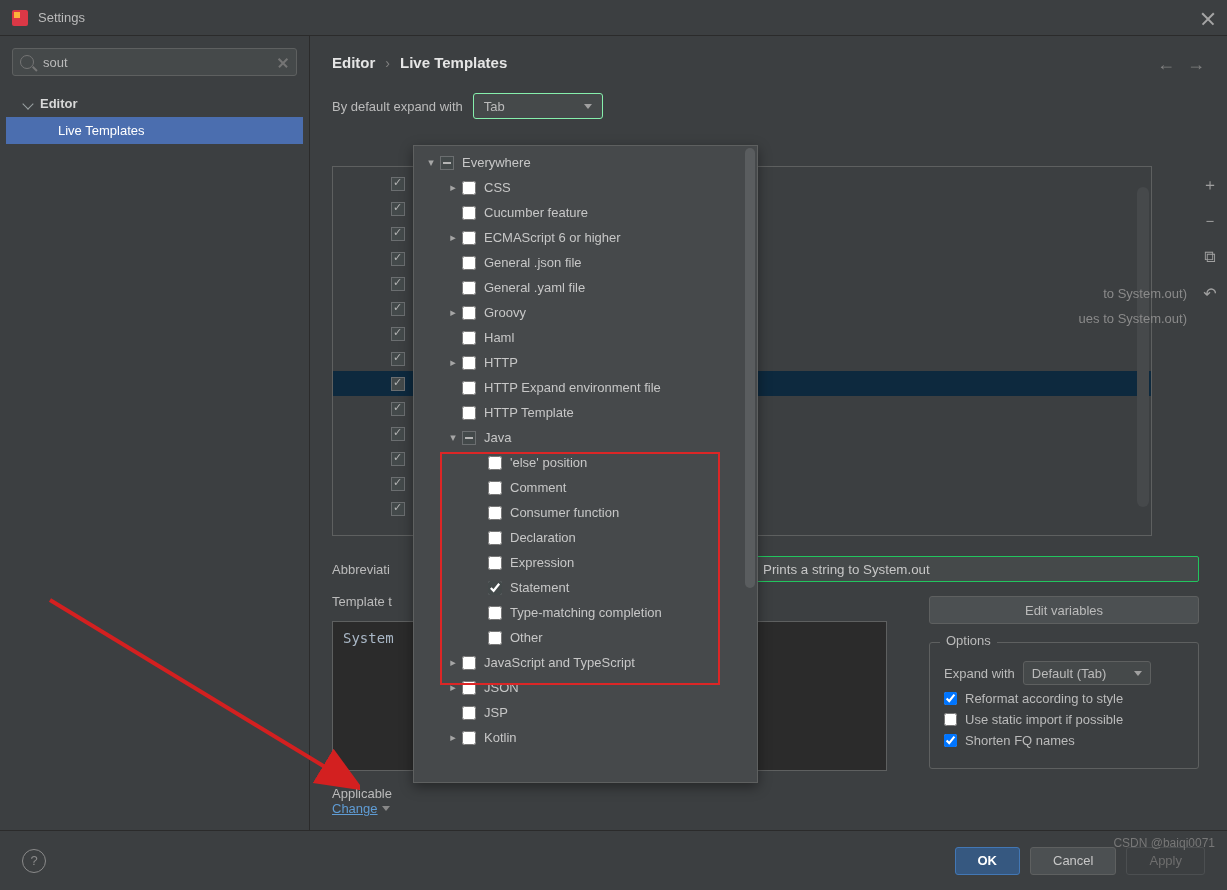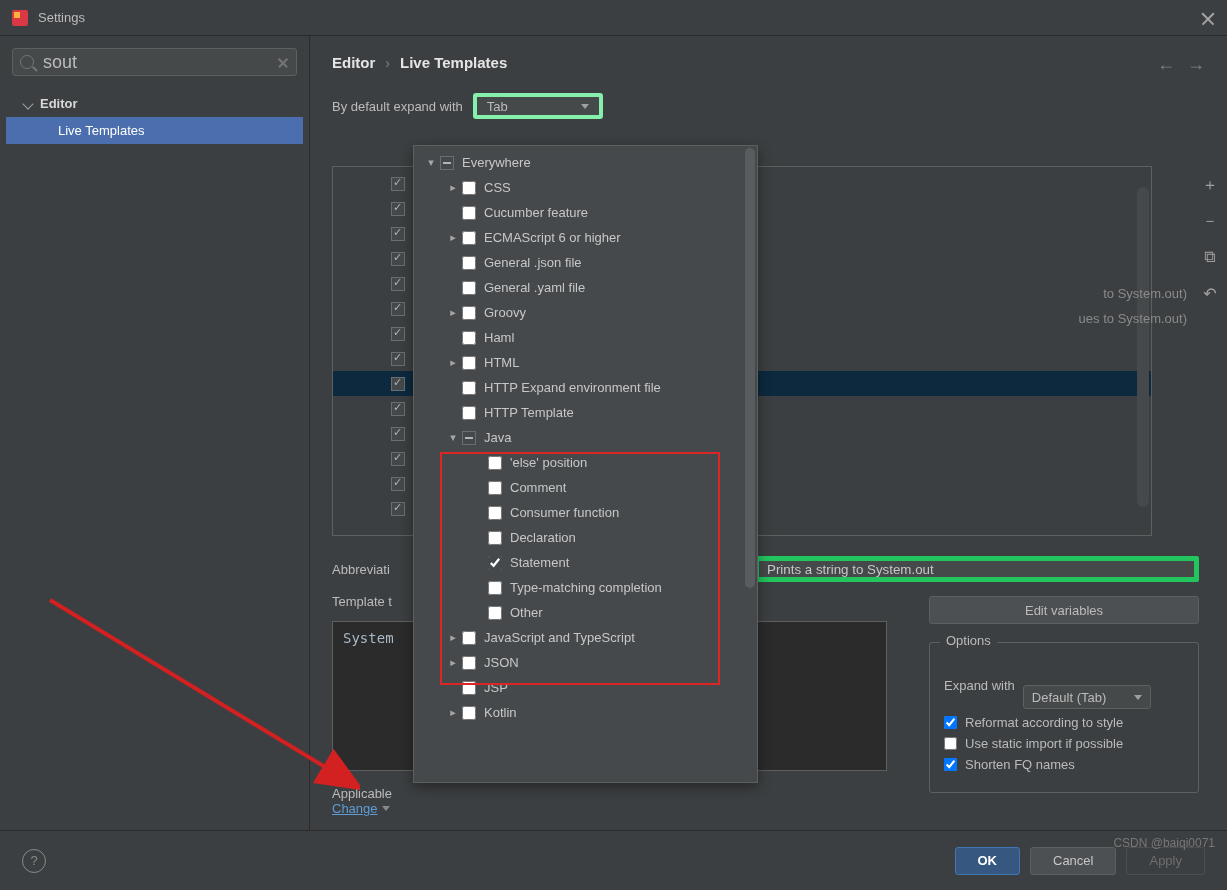--- a/index.html
+++ b/index.html
@@ -15,60 +15,60 @@
   .close-icon::before, .close-icon::after { content:''; position:absolute; width:16px; height:1.5px; background:#a5a5a5; top:7px; left:-1px; }
   .close-icon::before { transform: rotate(45deg); }
   .close-icon::after  { transform: rotate(-45deg); }
 
   
   .main { display:flex; height: calc(890px - 36px - 60px); }
   .sidebar { width: 310px; background:#3c3f41; padding:12px 6px; border-right:1px solid #2b2b2b; }
   .search-wrap { position:relative; margin:0 6px 14px 6px; }
   .search-wrap .glass { position:absolute; left:8px; top:7px; width:14px; height:14px; border:1.5px solid #757575; border-radius:50%; }
   .search-wrap .glass::after{ content:''; position:absolute; width:6px; height:1.5px; background:#757575; transform:rotate(45deg); left:11px; top:12px; }
-  .search { width:100%; height:28px; background:#45494a; border:1px solid #5e6060; color:#bbbbbb; padding:0 28px 0 30px; border-radius:3px; font-size:18px; }
+  .search { width:100%; height:28px; background:#45494a; border:1px solid #5e6060; color:#bbbbbb; padding:0 28px 0 30px; border-radius:3px; font-size:13px; }
   .search-clear { position:absolute; right:8px; top:8px; width:12px; height:12px; }
   .search-clear::before, .search-clear::after { content:''; position:absolute; width:12px; height:1.5px; background:#757575; top:6px; }
   .search-clear::before{ transform:rotate(45deg);} .search-clear::after{ transform:rotate(-45deg);}
   .side-section { display:flex; align-items:center; padding:6px 18px; cursor:pointer; }
   .side-section .chev { width:8px; height:8px; border-left:1.5px solid #9aa0a2; border-bottom:1.5px solid #9aa0a2; transform:rotate(-45deg); margin-right:8px; }
   .side-item { padding:6px 18px 6px 52px; color:#bbbbbb; cursor:pointer; }
   .side-item.selected { background:#4b6eaf; color:#fff; }
 
   
   .content { flex:1; padding:18px 22px; position:relative; }
   .breadcrumb { color:#e5e5e5; font-size:15px; display:flex; align-items:center; gap:10px; margin-bottom:22px; }
   .breadcrumb .sep { color:#808080; font-size:14px; }
   .nav-arrows { position:absolute; right:22px; top:18px; display:flex; gap:12px; color:#808080; font-size:18px; }
   .nav-arrows span { cursor:pointer; }
 
   .expand-row { display:flex; align-items:center; gap:10px; margin-bottom:14px; }
-  .dropdown { width:130px; height:26px; background:#45494a; border:4px solid #86efac; color:#bbbbbb; display:flex; align-items:center; justify-content:space-between; padding:4px 10px; border-radius:3px; cursor:pointer; }
+  .dropdown { width:130px; height:26px; background:#45494a; border:1px solid #86efac; color:#bbbbbb; display:flex; align-items:center; justify-content:space-between; padding:4px 10px; border-radius:3px; cursor:pointer; }
   .dd-caret { width:0; height:0; border-left:4px solid transparent; border-right:4px solid transparent; border-top:5px solid #a0a0a0; }
 
   
   .tpl-panel { position:absolute; left:22px; top:130px; width:820px; height:370px; background:#3c3f41; border:1px solid #5e6060; }
   .tpl-scroll { position:absolute; right:2px; top:20px; width:12px; height:320px; background:#46494b; border-radius:6px; }
   .tpl-list { padding-top:4px; }
   .tpl-row { height:25px; display:flex; align-items:center; padding-left:58px; }
   .tpl-row.sel { background:#0d293e; }
   .visible-info { position:absolute; right:40px; color:#8a8a8a; font-size:13px; }
   .info1 { top:250px; } .info2 { top:275px; }
 
   
   .form-area { position:absolute; left:22px; right:28px; top:520px; }
   .form-row { display:flex; align-items:center; gap:0; margin-bottom:12px; }
-  .text-input { flex:1; height:26px; background:#45494a; border:5px solid #22c55e; color:#c7c7c7; padding:0 8px; border-radius:2px; }
+  .text-input { flex:1; height:26px; background:#45494a; border:1px solid #22c55e; color:#c7c7c7; padding:0 8px; border-radius:2px; }
   .template-box { width:555px; height:150px; background:#2b2b2b; border:1px solid #5e6060; padding:8px 10px; font-family:Consolas,monospace; font-size:14px; color:#a9b7c6; }
   .right-col { position:absolute; right:28px; top:560px; width:270px; }
   .btn-wide { width:100%; height:28px; background:#4c5052; border:1px solid #5e6060; color:#bbbbbb; display:flex; align-items:center; justify-content:center; border-radius:3px; cursor:pointer; margin-bottom:18px; }
   .options-group { border:1px solid #5e6060; border-radius:3px; padding:12px 14px 14px; position:relative; }
   .options-group .legend { position:absolute; top:-10px; left:10px; background:#3c3f41; padding:0 6px; color:#bbbbbb; }
   .opt-row { display:flex; align-items:center; gap:8px; margin:6px 0; }
-  .dd-small { width:128px; height:24px; background:#45494a; border:1px solid #5e6060; display:flex; align-items:center; justify-content:space-between; padding:0 8px; border-radius:3px; cursor:pointer;margin-top:24px; }
+  .dd-small { width:128px; height:24px; background:#45494a; border:1px solid #5e6060; display:flex; align-items:center; justify-content:space-between; padding:0 8px; border-radius:3px; cursor:pointer; }
   .applicable { position:absolute; left:22px; top:750px; }
   .change-link { color:#5f9cd4; text-decoration:underline; cursor:pointer; display:inline-flex; align-items:center; gap:4px; }
   .chev-down { width:0; height:0; border-left:4px solid transparent; border-right:4px solid transparent; border-top:5px solid #888; }
 
   
   .popup { position:absolute; left:413px; top:145px; width:345px; height:638px; background:#46494b; border:1px solid #5e6060; box-shadow:0 4px 12px rgba(0,0,0,.4); overflow:hidden; }
   .popup-inner { padding:4px 0; }
   .popup-scroll { position:absolute; right:2px; top:2px; width:10px; height:440px; background:#5a5d5f; border-radius:5px; }
   .tree-row { display:flex; align-items:center; height:25px; padding-left:8px; }
   .tree-row .arrow { width:18px; text-align:center; color:#a6a6a6; cursor:pointer; font-size:11px; }
@@ -297,21 +297,21 @@
         <label>Groovy</label>
       </div>
       <div class="tree-row indent-1">
         <span class="arrow none"></span>
         <input type="checkbox" style="">
         <label>Haml</label>
       </div>
       <div class="tree-row indent-1">
         <span class="arrow ">▸</span>
         <input type="checkbox" style="">
-        <label>HTML</label>
+        <label>HTTP</label>
       </div>
       <div class="tree-row indent-1">
         <span class="arrow none"></span>
         <input type="checkbox" style="">
         <label>HTTP Expand environment file</label>
       </div>
       <div class="tree-row indent-1">
         <span class="arrow none"></span>
         <input type="checkbox" style="">
         <label>HTTP Template</label>
@@ -333,20 +333,25 @@
       </div>
       <div class="tree-row indent-2">
         <span class="arrow none"></span>
         <input type="checkbox" style="">
         <label>Consumer function</label>
       </div>
       <div class="tree-row indent-2">
         <span class="arrow none"></span>
         <input type="checkbox" style="">
         <label>Declaration</label>
+      </div>
+      <div class="tree-row indent-2">
+        <span class="arrow none"></span>
+        <input type="checkbox" style="">
+        <label>Expression</label>
       </div>
       <div class="tree-row indent-2">
         <span class="arrow none"></span>
         <input type="checkbox" checked="" style="">
         <label>Statement</label>
       </div>
       <div class="tree-row indent-2">
         <span class="arrow none"></span>
         <input type="checkbox" style="">
         <label>Type-matching completion</label>

